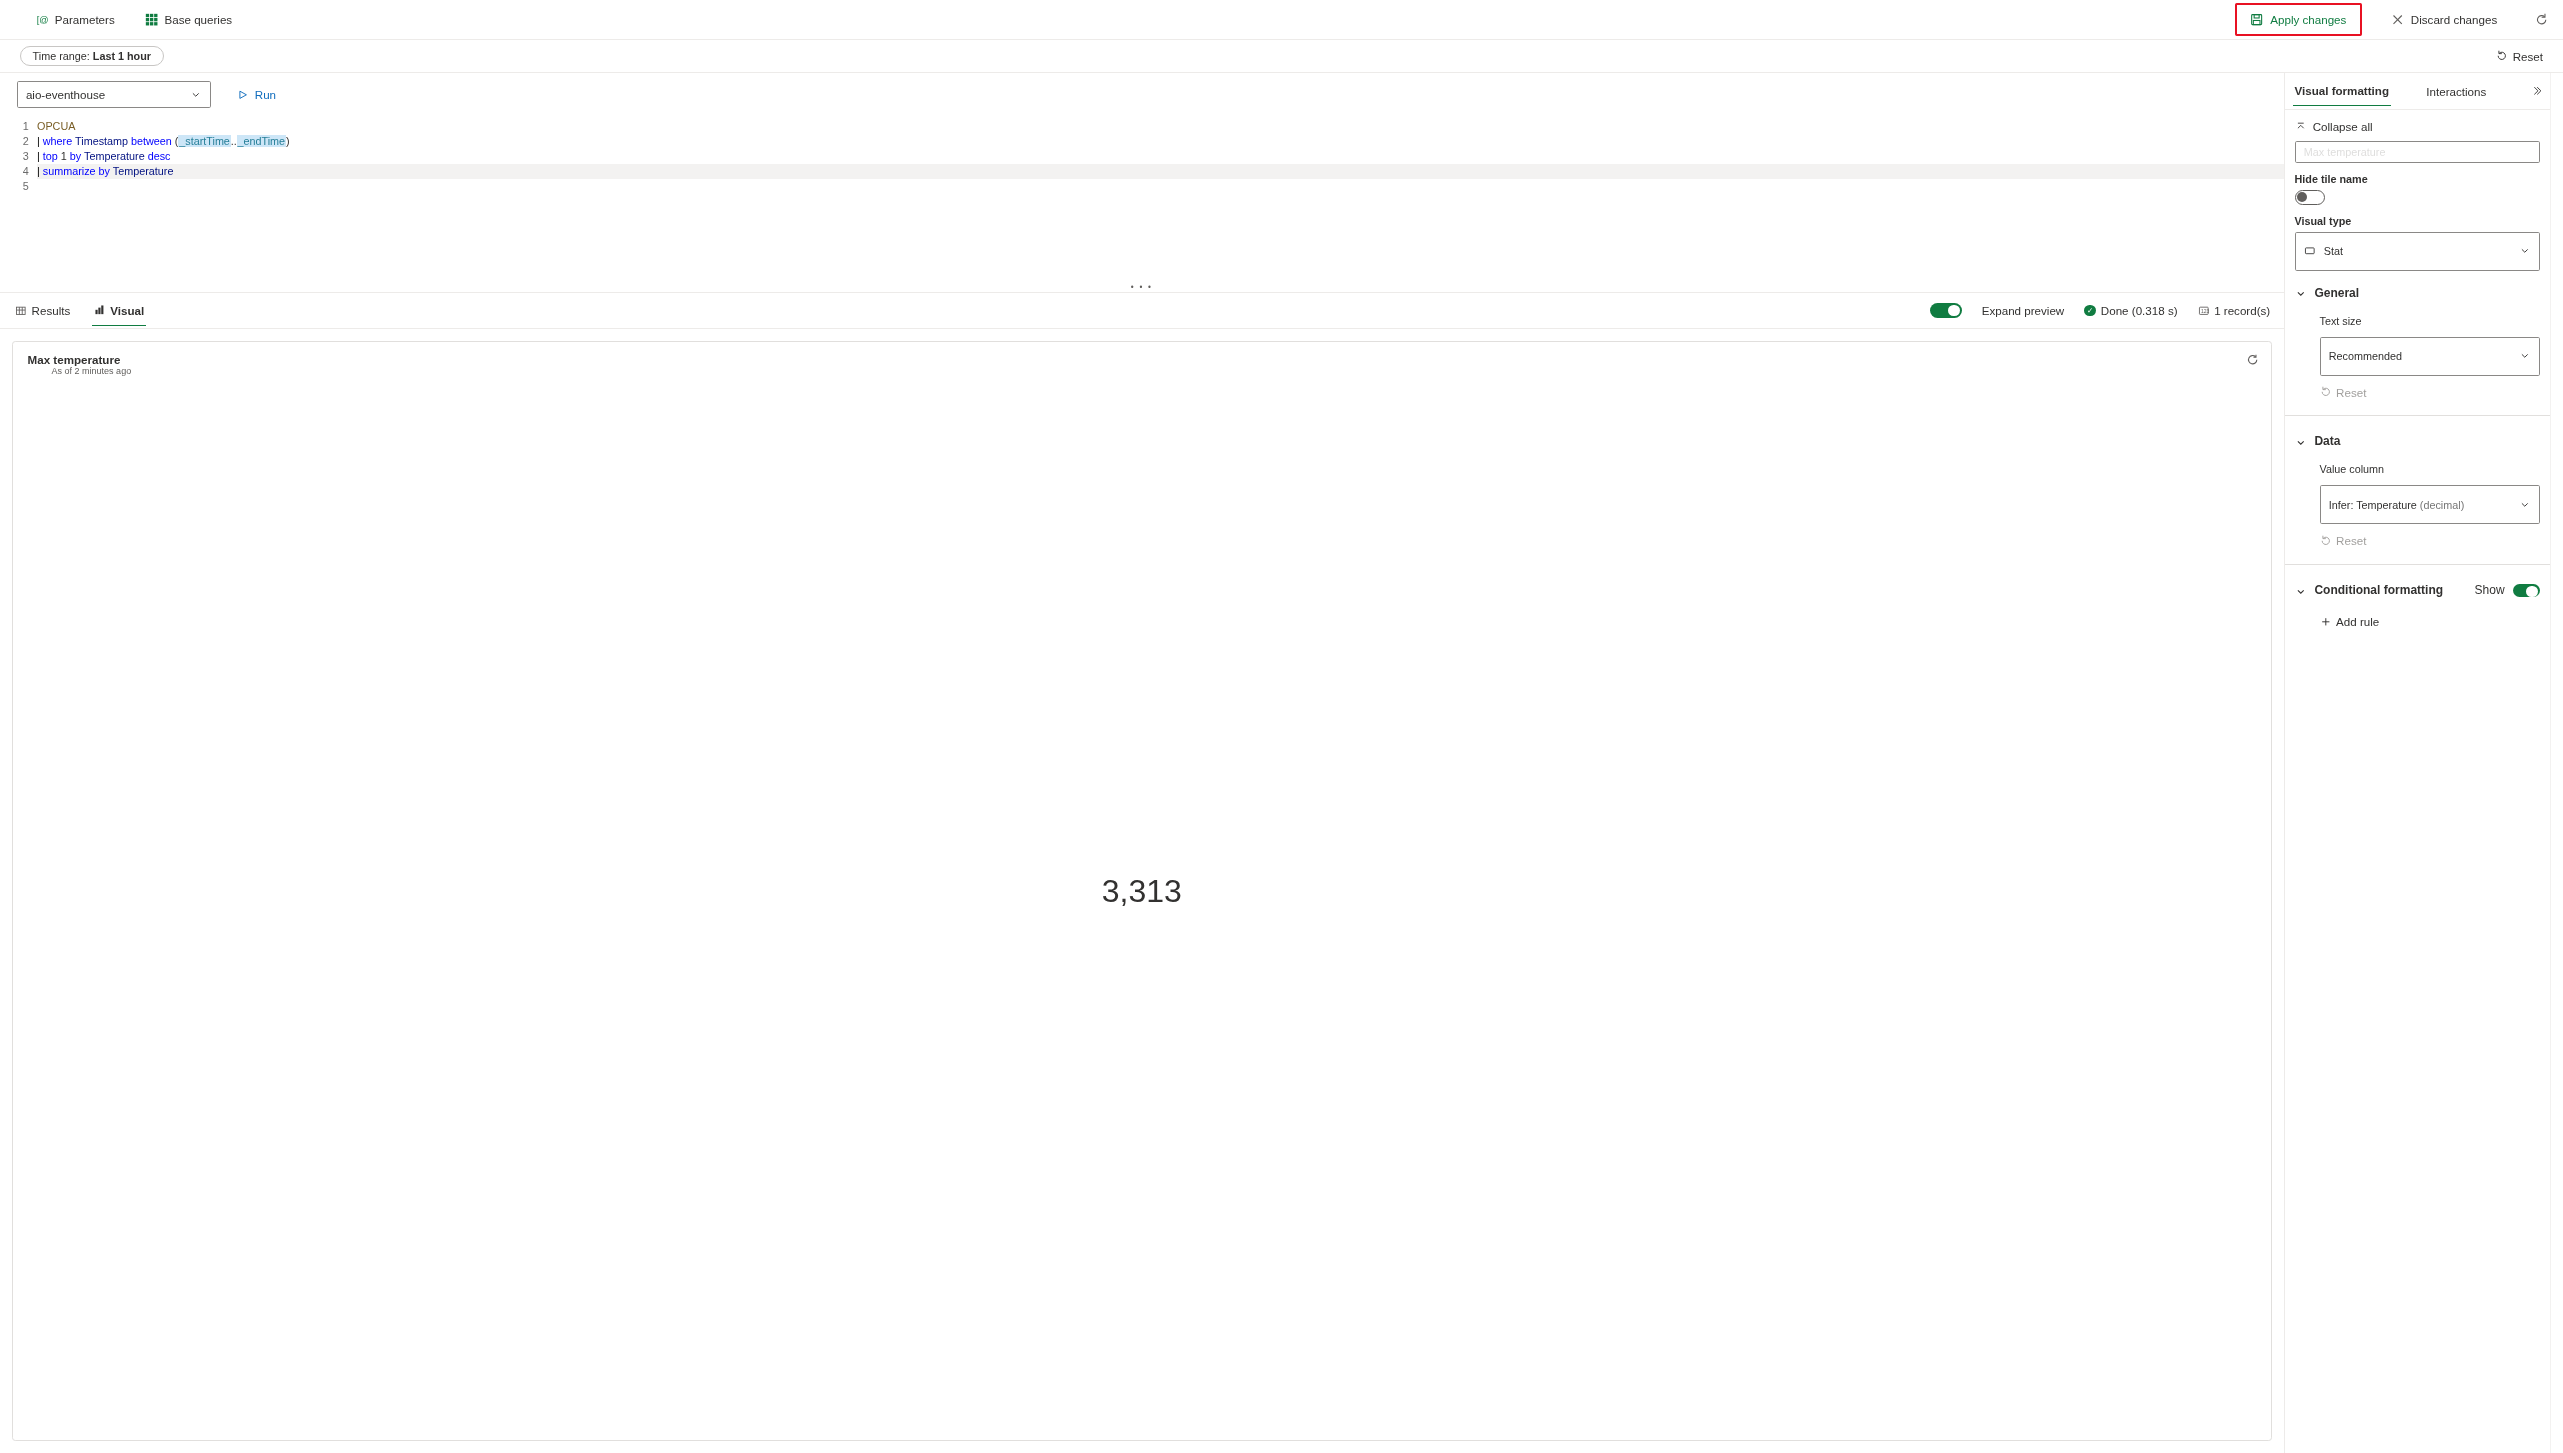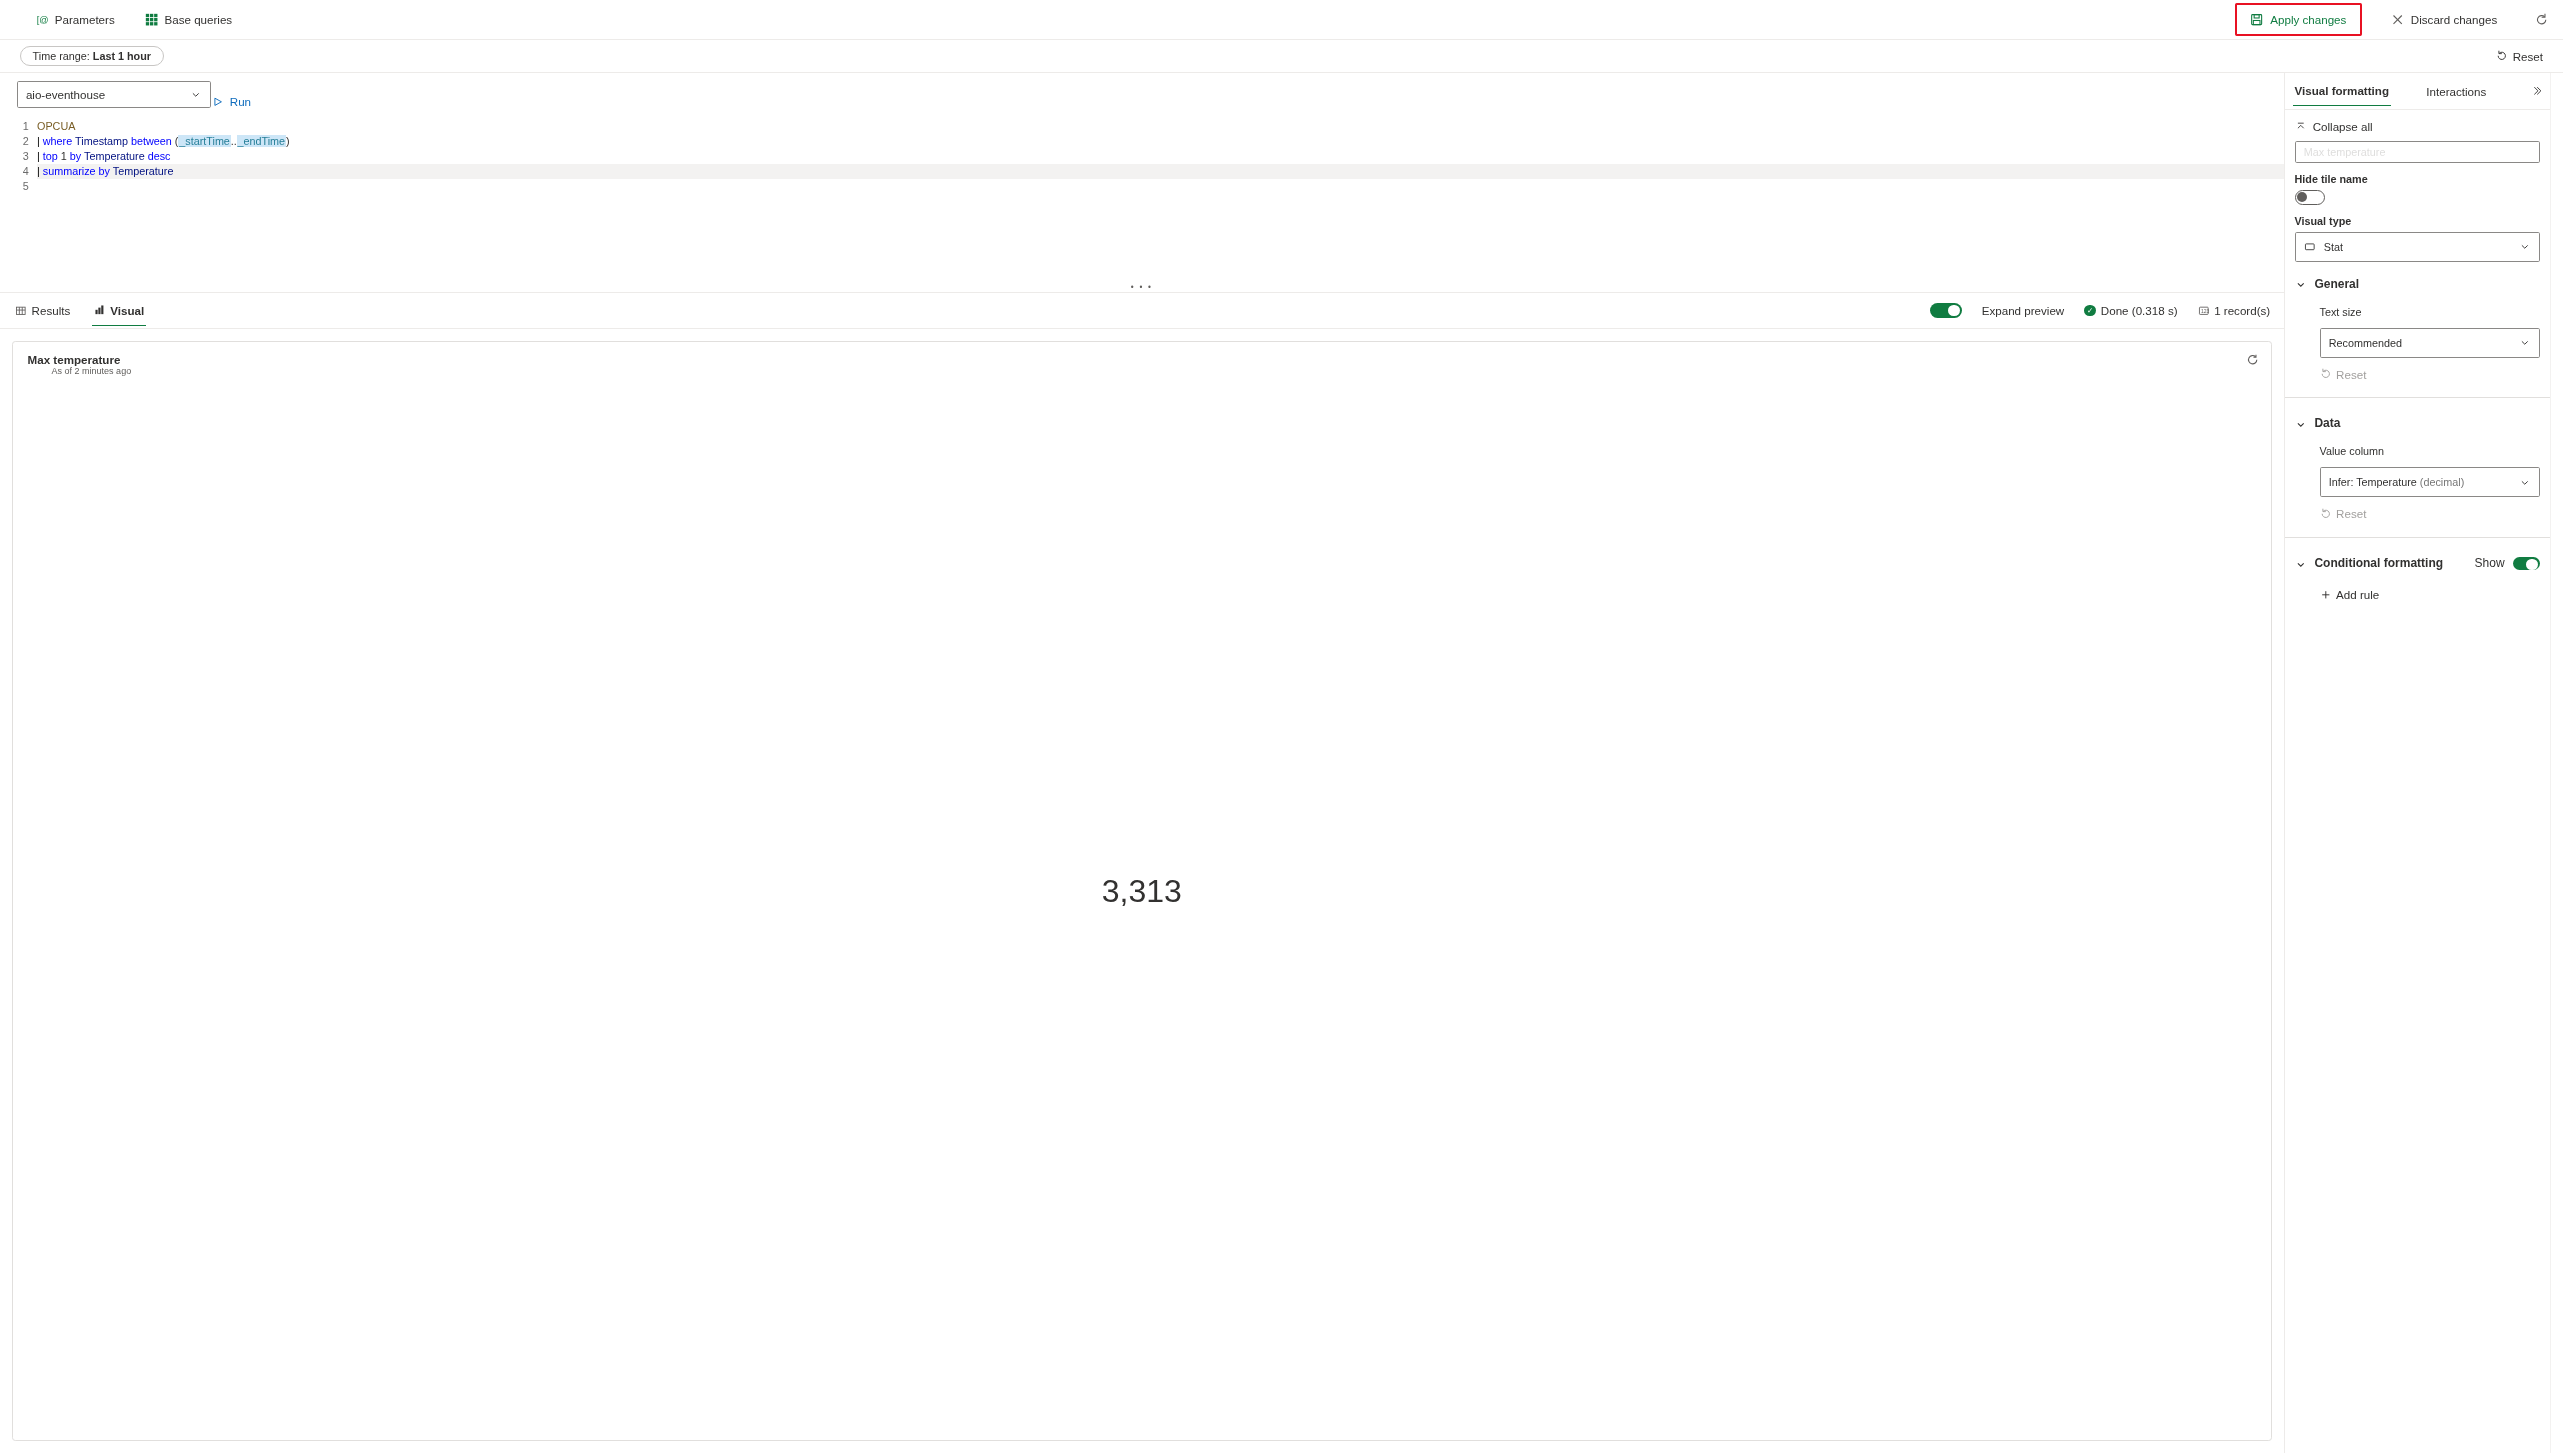--- a/index.html
+++ b/index.html
@@ -22,21 +22,21 @@
 
 
 .main { flex:1; display:flex; min-height:0; }
 .left-col { flex:1; display:flex; flex-direction:column; border-right: 0.8px solid #edebe9; min-width:0; }
 .right-col { width: 266px; display:flex; flex-direction:column; border-right: 0.8px solid #f3f2f1; overflow-y:auto; position:relative;}
 .right-col::-webkit-scrollbar{width:11.6px;}
 .right-col::-webkit-scrollbar-thumb{background:#c8c6c4;border-radius:5px;}
 .scrollpad-right { width: 12.5px; background:#fff; }
 
 
-.querybar { display:flex; align-items:flex-end; gap: 1px; padding: 8.3px 16.6px; }
+.querybar { display:flex; align-items:center; gap: 26px; padding: 8.3px 16.6px; }
 .dropdown { display:flex; align-items:center; justify-content:space-between; min-width: 194px; height:26.6px; border:0.8px solid #8a8886; border-radius:1.7px; padding: 0 8.3px; cursor:pointer; }
 .run-btn { display:inline-flex; align-items:center; gap:6.6px; color:#0f6cbd; border:none; background:transparent; cursor:pointer; font-size:11.6px; }
 
 
 .editor { display:flex; font-family: Consolas, "Courier New", monospace; font-size: 10.8px; line-height: 15px; padding: 3.3px 0 0 0; flex:0 0 auto; min-height:166px; }
 .gutter { width: 37px; text-align:right; color:#6b6b6b; padding-right:8.3px; user-select:none; }
 .code { flex:1; white-space:pre; }
 .tok-tbl { color:#795e26; }
 .tok-kw  { color:#0000ff; }
 .tok-op  { color:#000; }
@@ -68,21 +68,21 @@
 .panel-tab { padding: 8.3px 1.7px; cursor:pointer; }
 .panel-tab.active { border-bottom: 1.7px solid #107c41; font-weight:600; }
 .panel-tabs .expand { margin-left:auto; cursor:pointer; }
 
 .panel-body { padding: 6.6px 10px 16.6px 10px; display:flex; flex-direction:column; gap: 10px; }
 .collapse-all { display:flex; align-items:center; gap:6.6px; padding:3.3px 0; cursor:pointer; }
 .field-label { font-size:10.8px; font-weight:400; color:#323130; }
 .field-sublabel { font-size:10.8px; color:#323130; margin-bottom:3.3px;}
 .section-head { display:flex; align-items:flex-end; gap: 8.3px; font-weight:600; font-size:12px; padding: 5px 0;}
 .indent { padding-left: 25px; display:flex; flex-direction:column; gap:6.6px; }
-.select-box { display:flex; align-items:center; justify-content:space-between; height:30px; border:0.8px solid #8a8886; border-radius:1.7px; padding:0 8.3px; cursor:pointer; font-size:10.8px; }
+.select-box { display:flex; align-items:center; justify-content:space-between; height:39px; border:0.8px solid #8a8886; border-radius:1.7px; padding:0 8.3px; cursor:pointer; font-size:10.8px; }
 .select-box.icon-left { justify-content:flex-start; gap:8.3px; }
 .select-box.icon-left .chev { margin-left:auto; }
 .textarea { width:100%; border:0.8px solid #8a8886; border-radius:1.7px; padding:6.6px 8.3px; font-size:10.8px; color:#605e5c; min-height:42px; resize:vertical; font-family:inherit;}
 .mini-btn { display:inline-flex; align-items:center; gap:5px; color:#a19f9d; cursor:pointer; padding:3.3px 0;}
 .mini-btn.dark { color:#323130; }
 .panel-divider { border-top:0.8px solid #e1dfdd; margin: 3.3px -10px; }
 .partial-input { border:0.8px solid #8a8886; border-radius:1.7px; height:21.6px; padding:0 8.3px; color:#a19f9d; font-size:10.8px; display:flex; align-items:center; overflow:hidden; margin-top:-5px;}
 
 .sm-toggle { width:30px; height:15px; border-radius:7.5px; background:#fff; border:0.8px solid #605e5c; position:relative; }
 .sm-toggle::after { content:""; position:absolute; left:1.7px; top:1.7px; width:10px; height:10px; background:#605e5c; border-radius:50%; }

